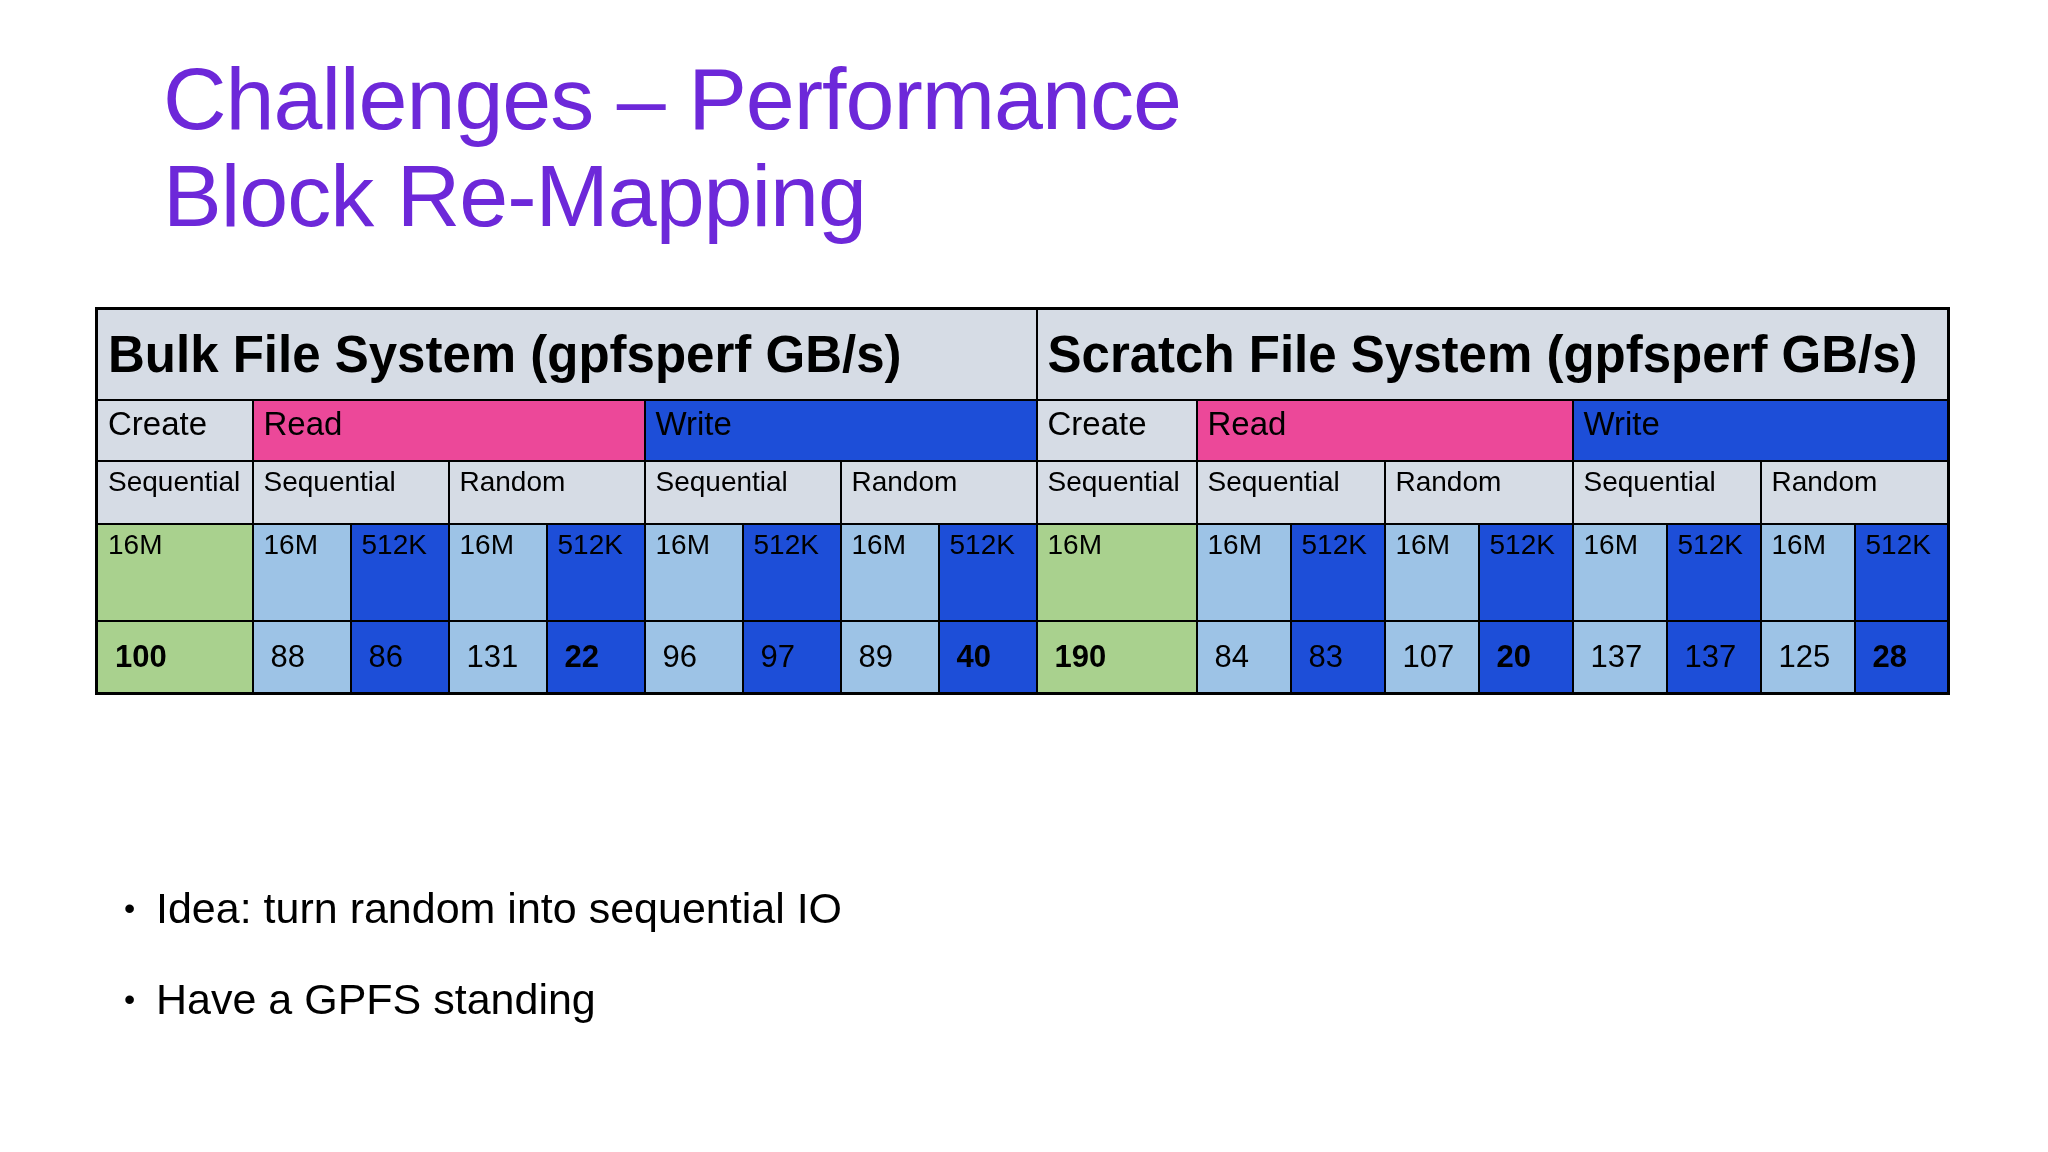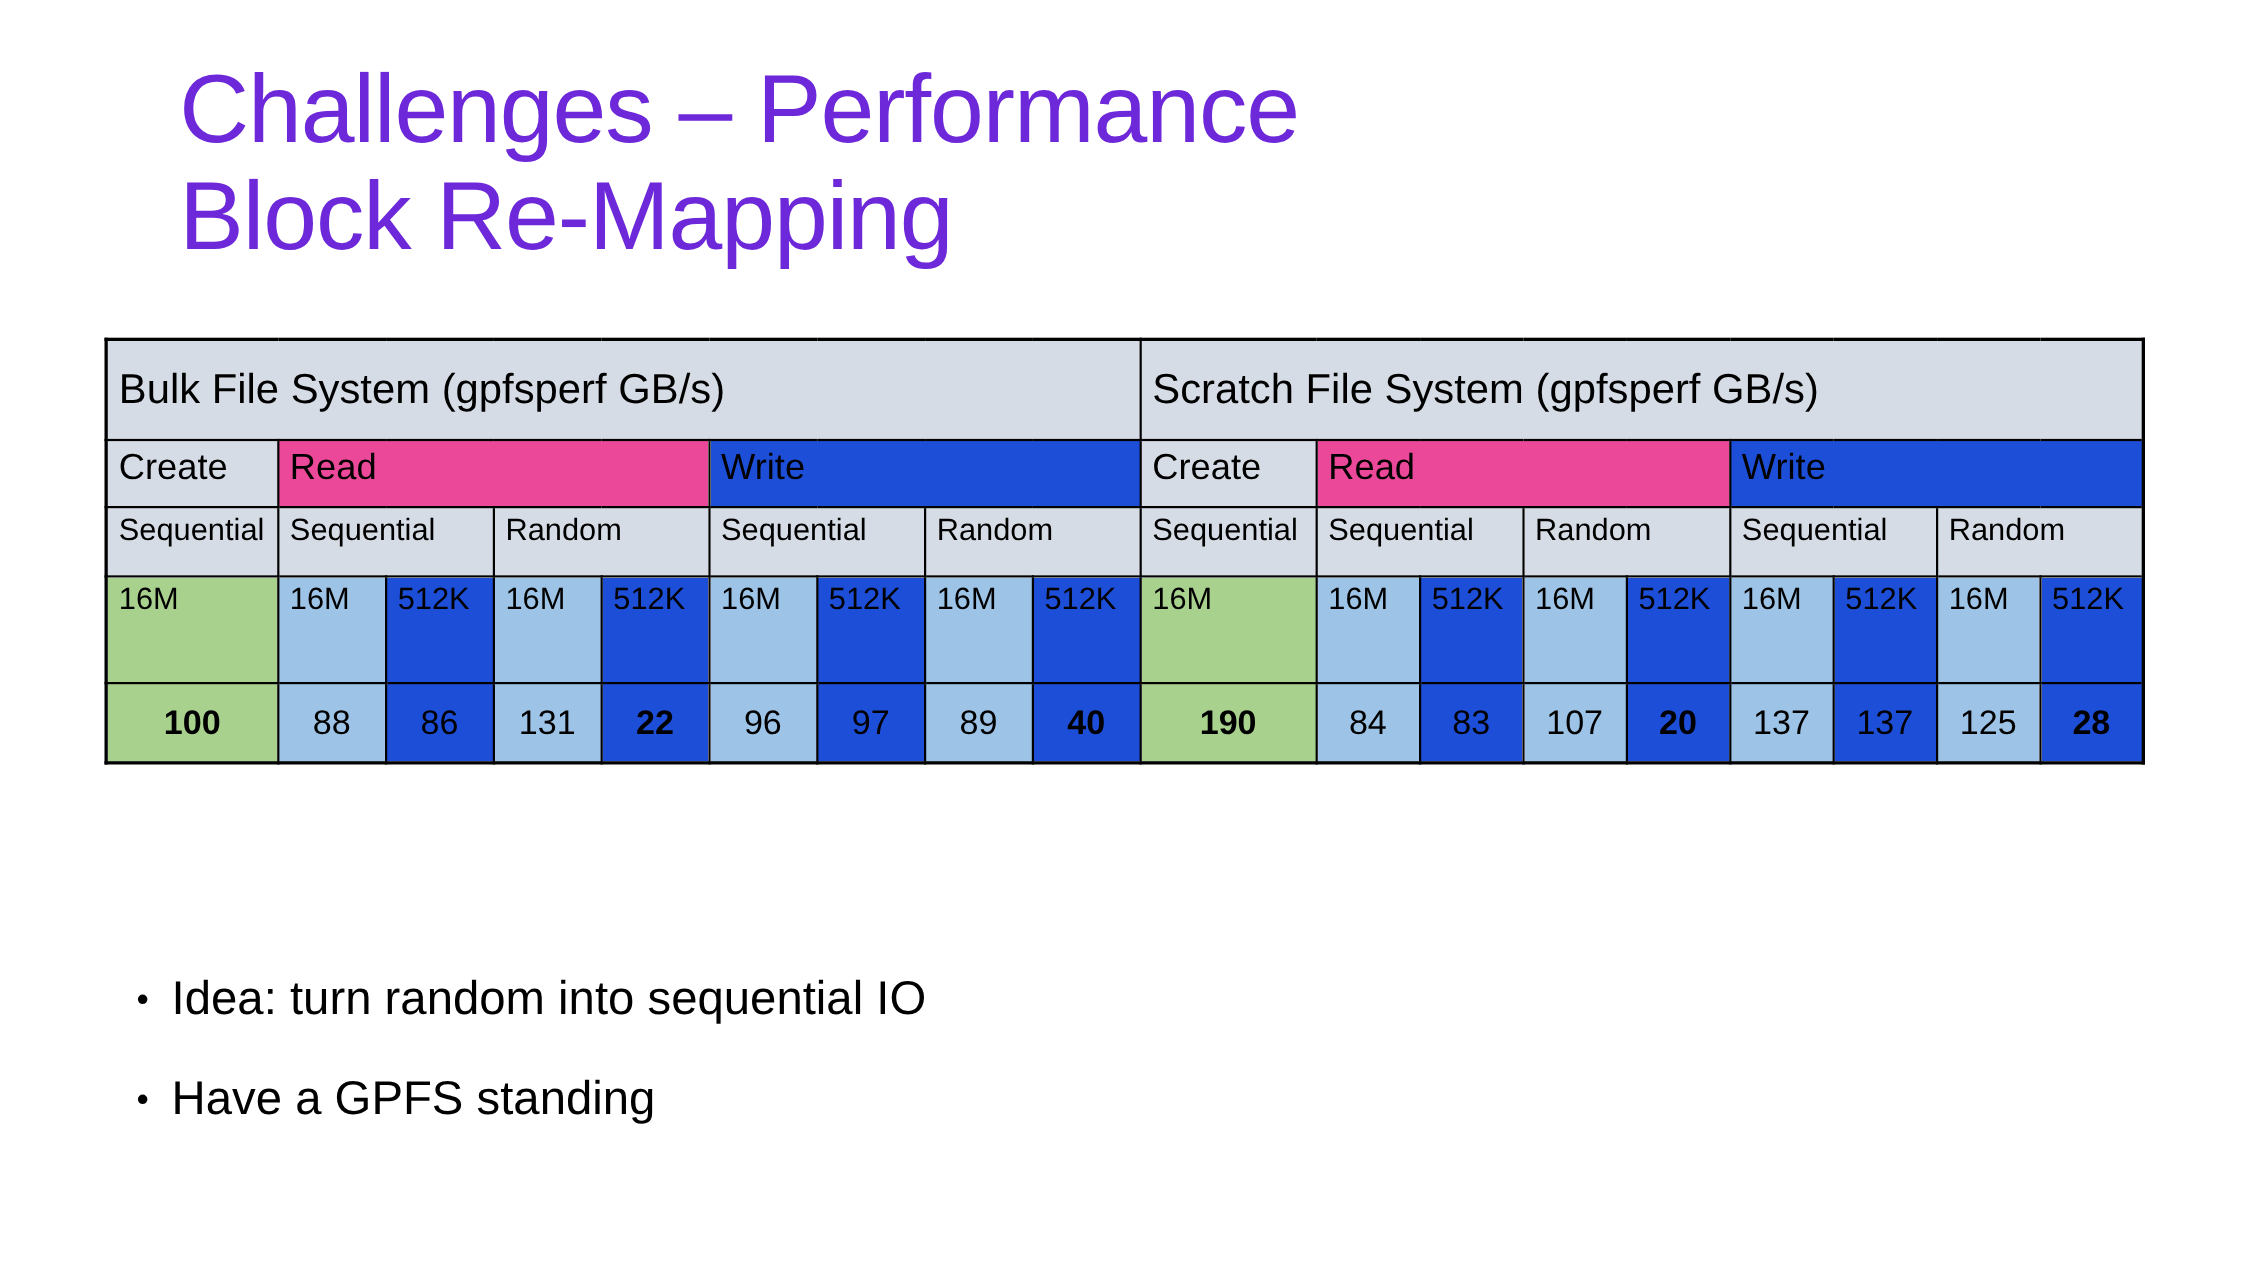--- a/index.html
+++ b/index.html
@@ -33,25 +33,25 @@
     table-layout:fixed;
     border:3px solid #000;
   }
   table.perf td {
     border:2px solid #000;
     vertical-align:top;
     padding:4px 4px 0 10px;
     overflow:hidden;
     white-space:nowrap;
   }
-  tr.r1 td { height:91px; font-size:38px; font-weight:400; vertical-align:middle; padding-top:0; }
+  tr.r1 td { height:91px; font-size:51px; font-weight:700; vertical-align:middle; padding-top:0; }
   tr.r2 td { height:61px; font-size:33px; }
   tr.r3 td { height:63px; font-size:28px; }
   tr.r4 td { height:97px; font-size:28px; }
-  tr.r5 td { height:62px; font-size:31px; text-align:center; vertical-align:middle; padding:17px; }
+  tr.r5 td { height:62px; font-size:31px; text-align:left; vertical-align:middle; padding:17px; }
   td.b { font-weight:700; }
 
   
   .bg-gray   { background:#D6DCE5; }
   .bg-lgreen { background:#ec4899; }
   .bg-peach  { background:#1d4ed8;margin-top:12px; }
   .c-green   { background:#A9D18E; }
   .c-blue    { background:#9DC3E6; }
   .c-orange  { background:#1d4ed8; }
 

